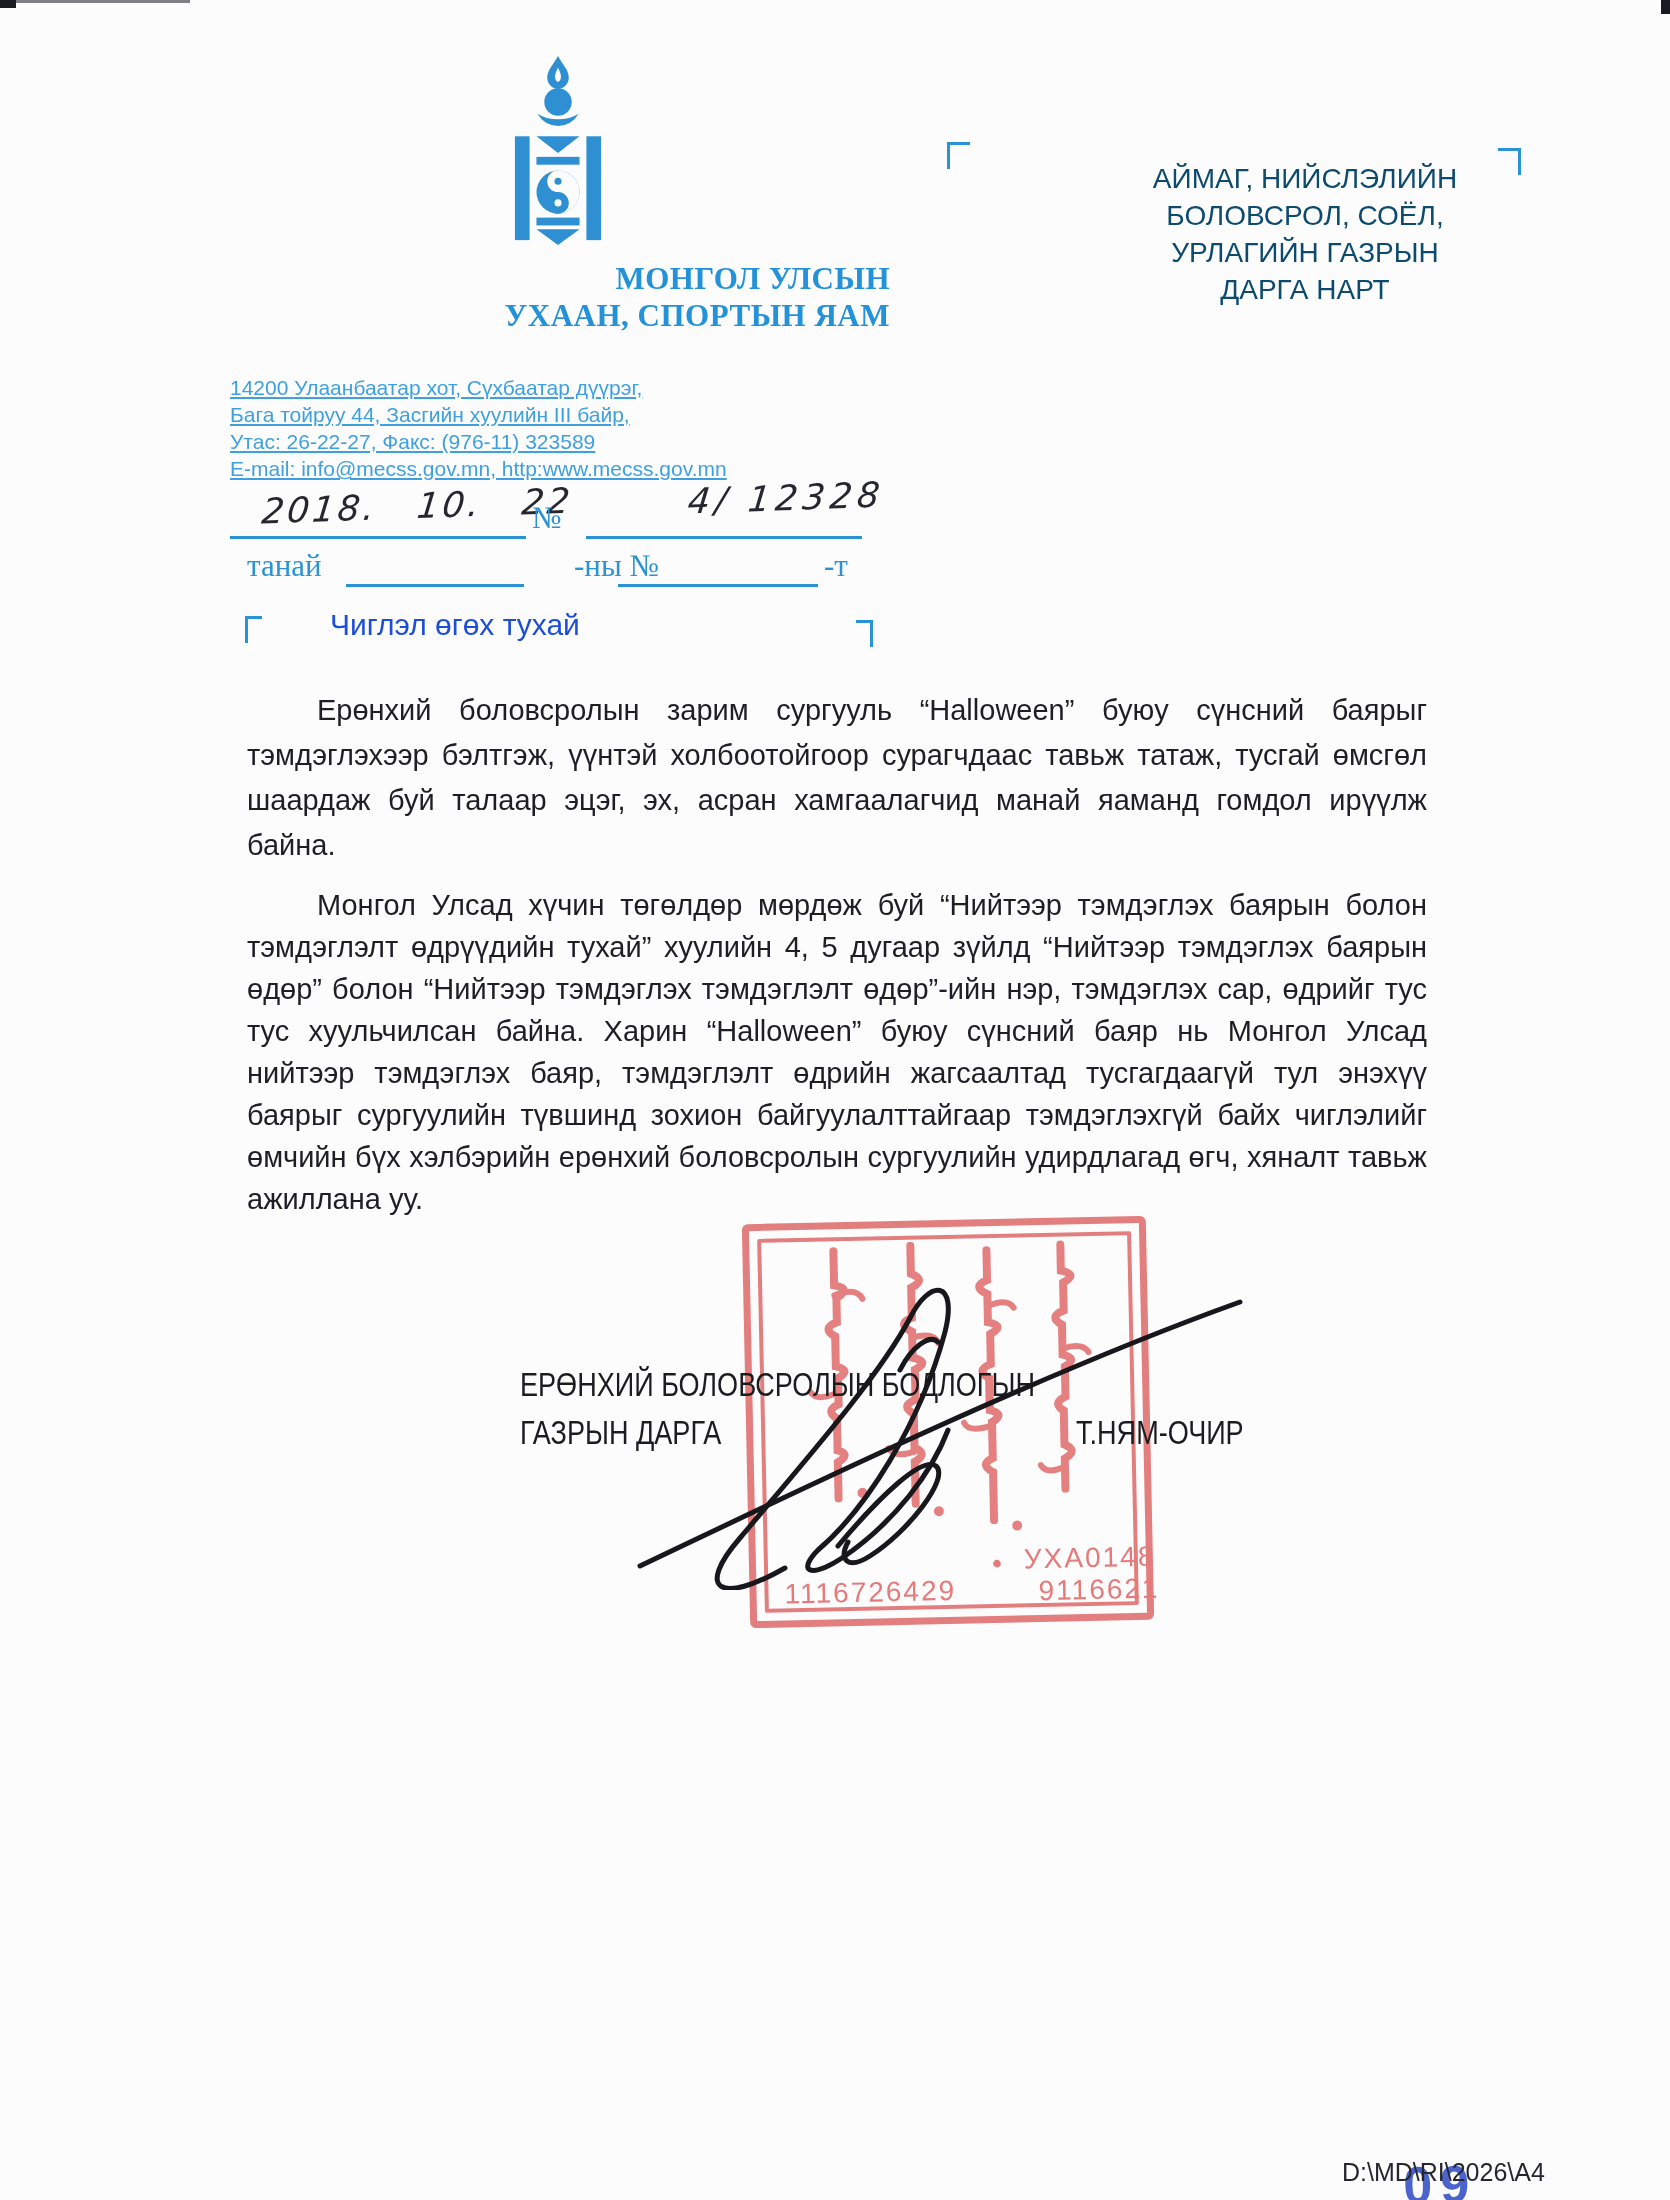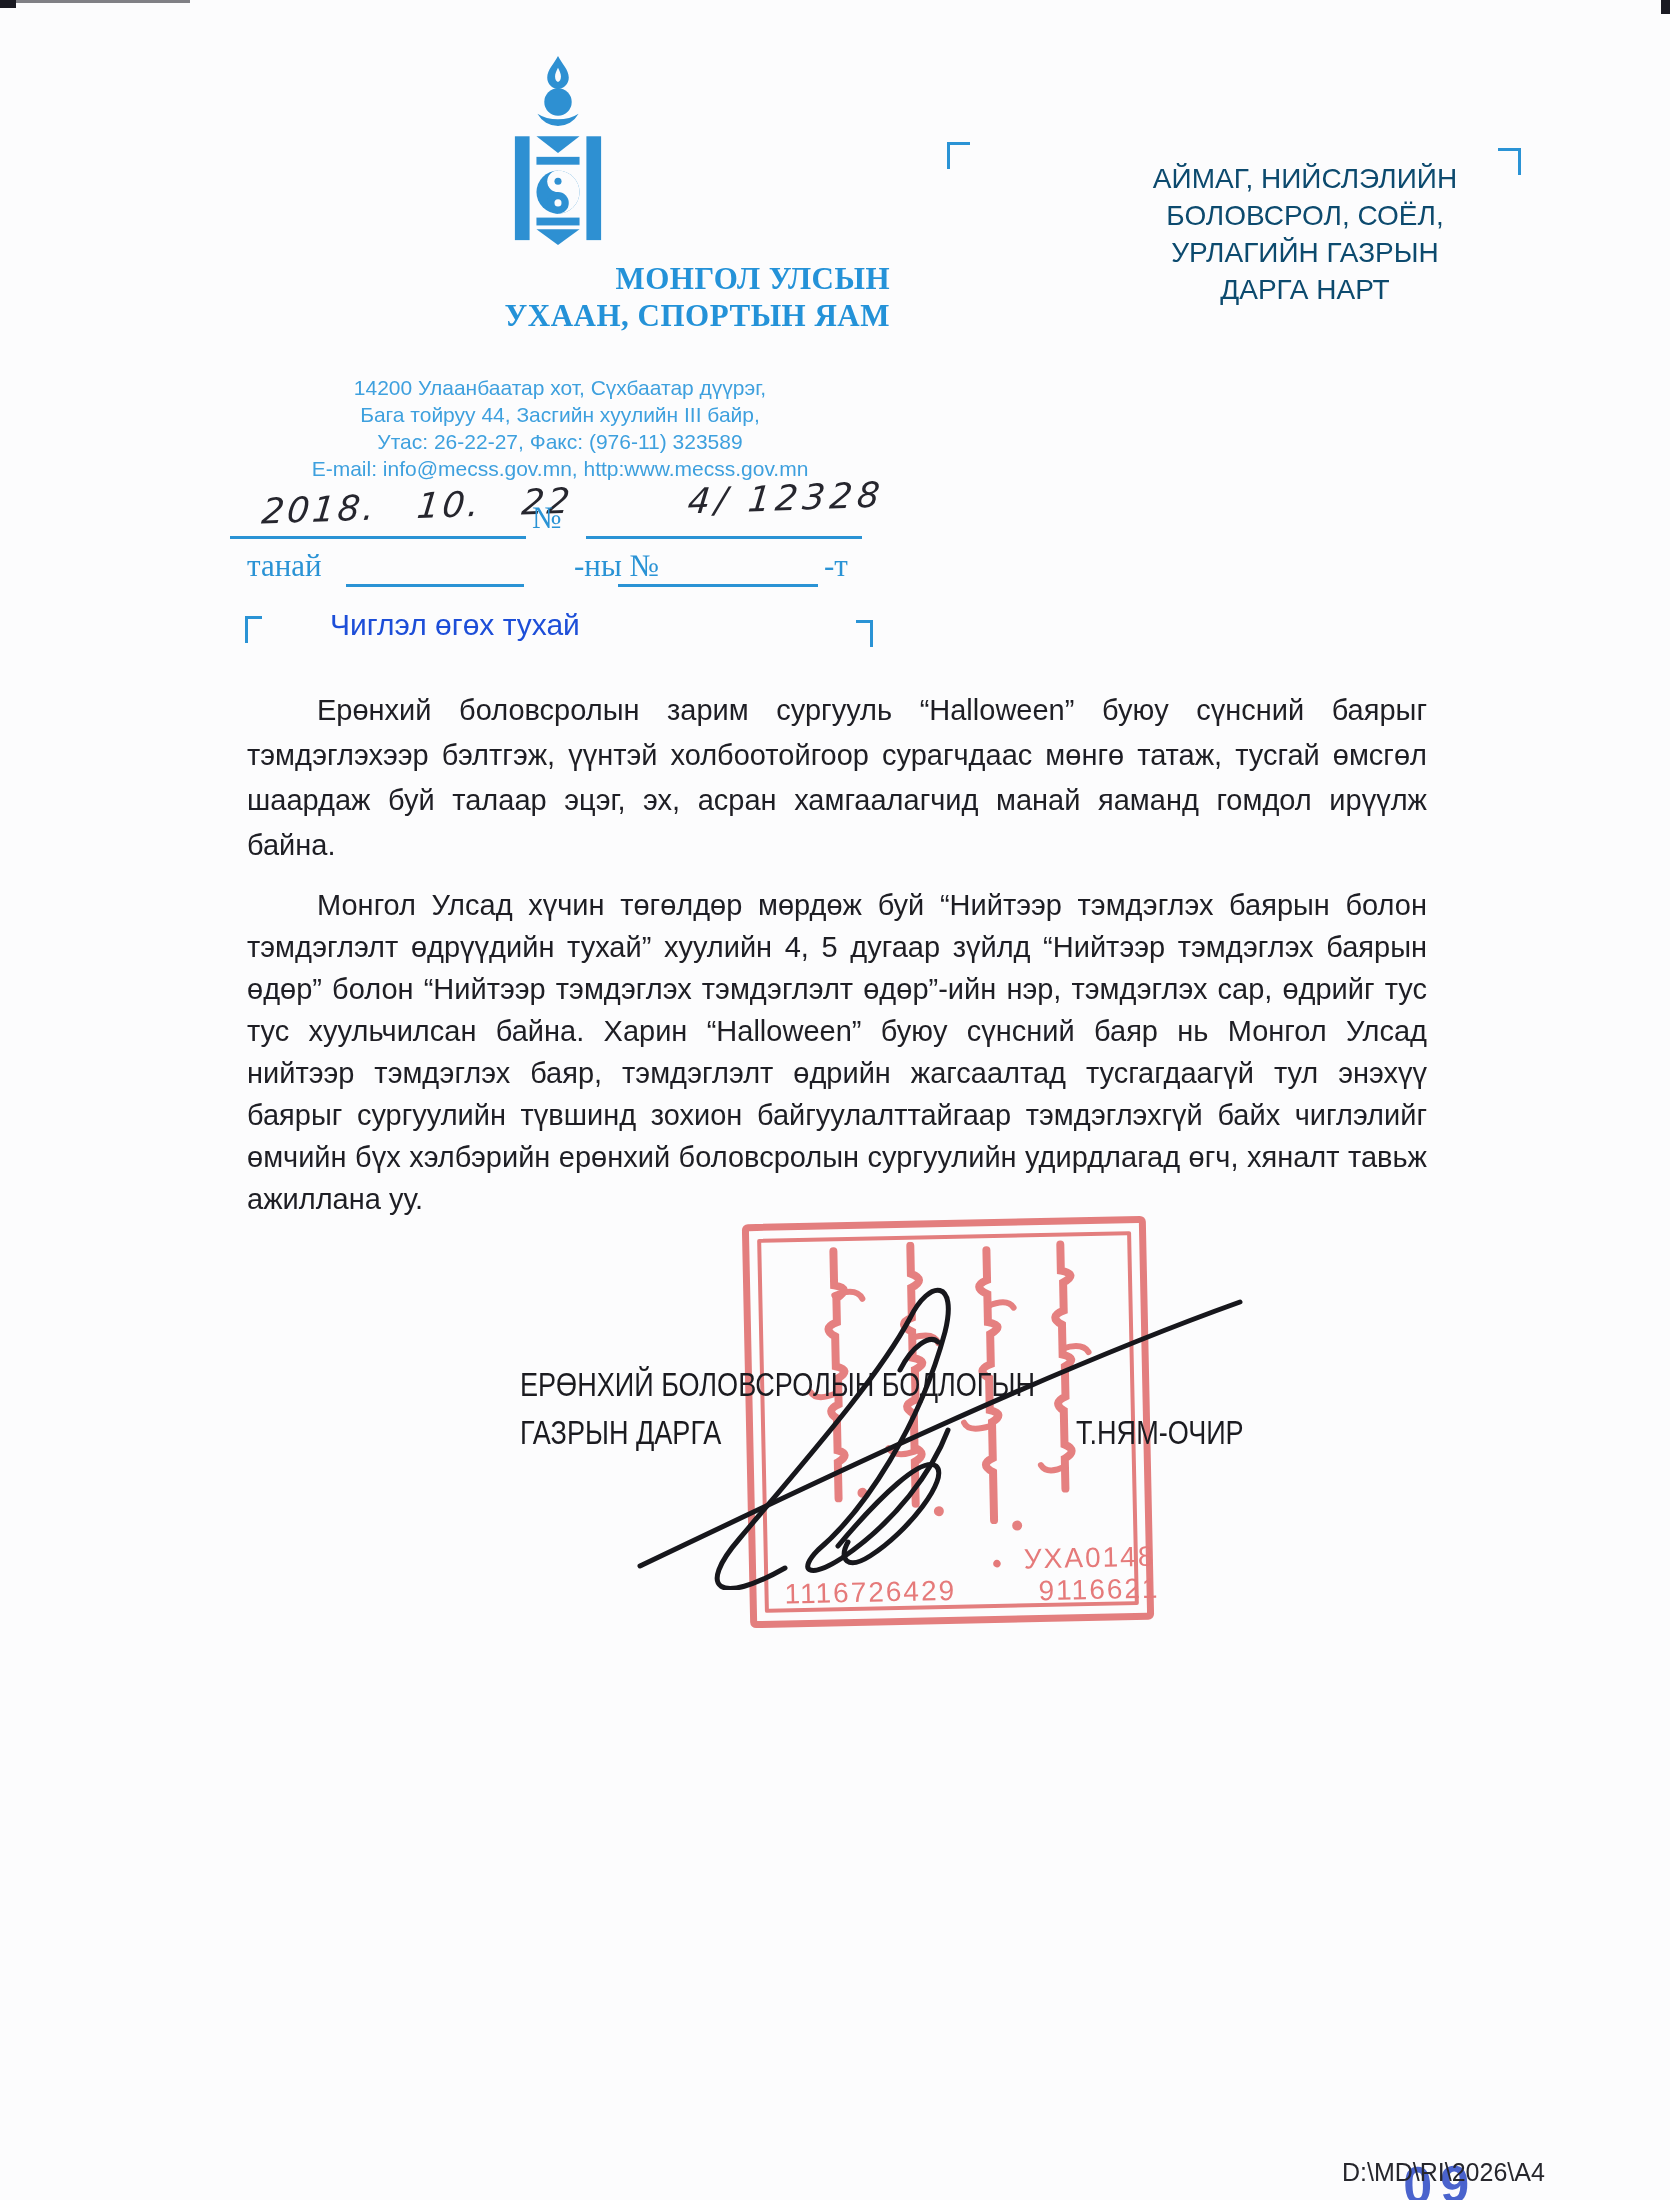--- a/index.html
+++ b/index.html
@@ -10,22 +10,22 @@
   .abs{position:absolute;}
   
   .artifact{background:#1a1a22;}
   
   .ministry-name{
     left:230px; top:260px; width:660px; text-align:right;
     font-family:"Liberation Serif", serif; font-weight:bold;
     font-size:31px; line-height:37px; color:#2492d8; letter-spacing:.5px;
   }
   .ministry-address{
-    left:230px; top:374px; width:660px; text-align:center;
-    font-size:21px; line-height:27px; color:#3ea0de;
+    left:230px; top:374px; width:660px; 
+    font-size:21px; line-height:27px; color:#3ea0de;text-decoration:underline;
   }
   
   .blue-rule{height:0; border-bottom:3px solid #2a93d5;}
   .serif-blue{
     font-family:"Liberation Serif", serif; color:#2a93d5; font-size:31px;
   }
   .handwriting{
     font-family:"DejaVu Sans", sans-serif; font-style:italic; color:#26262e;
     transform:rotate(-2deg) skewX(-8deg);
   }
@@ -132,21 +132,21 @@
     <div>АЙМАГ, НИЙСЛЭЛИЙН</div>
     <div>БОЛОВСРОЛ, СОЁЛ,</div>
     <div>УРЛАГИЙН ГАЗРЫН</div>
     <div>ДАРГА НАРТ</div>
   </div>
 
   <div class="abs corner tl" style="left:245px;top:616px;width:14px;"></div>
   <div class="abs corner tr" style="left:856px;top:620px;width:14px;"></div>
   <div class="abs subject">Чиглэл өгөх тухай</div>
 
-  <div class="abs para para1">Ерөнхий боловсролын зарим сургууль “Halloween” буюу сүнсний баярыг тэмдэглэхээр бэлтгэж, үүнтэй холбоотойгоор сурагчдаас мөнгө татаж, тусгай өмсгөл шаардаж буй талаар эцэг, эх, асран хамгаалагчид манай яаманд гомдол ирүүлж байна.</div>
+  <div class="abs para para1">Ерөнхий боловсролын зарим сургууль “Halloween” буюу сүнсний баярыг тэмдэглэхээр бэлтгэж, үүнтэй холбоотойгоор сурагчдаас тавьж татаж, тусгай өмсгөл шаардаж буй талаар эцэг, эх, асран хамгаалагчид манай яаманд гомдол ирүүлж байна.</div>
   <div class="abs para para2">Монгол Улсад хүчин төгөлдөр мөрдөж буй “Нийтээр тэмдэглэх баярын болон тэмдэглэлт өдрүүдийн тухай” хуулийн 4, 5 дугаар зүйлд “Нийтээр тэмдэглэх баярын өдөр” болон “Нийтээр тэмдэглэх тэмдэглэлт өдөр”-ийн нэр, тэмдэглэх сар, өдрийг тус тус хуульчилсан байна. Харин “Halloween” буюу сүнсний баяр нь Монгол Улсад нийтээр тэмдэглэх баяр, тэмдэглэлт өдрийн жагсаалтад тусгагдаагүй тул энэхүү баярыг сургуулийн түвшинд зохион байгуулалттайгаар тэмдэглэхгүй байх чиглэлийг өмчийн бүх хэлбэрийн ерөнхий боловсролын сургуулийн удирдлагад өгч, хяналт тавьж ажиллана уу.</div>
 
   <div class="abs stamp">
     <div class="stamp-inner"></div>
     <svg class="abs" style="left:12px;top:14px;" width="380" height="300" viewBox="0 0 380 300" stroke="#e06262" fill="none" stroke-linecap="round" xmlns="http://www.w3.org/2000/svg">
       <g stroke-width="8">
         <path d="M72 8 v34 q18 3 2 13 v24 q-16 6 -2 14 v30 q16 4 2 12 v26 q-14 6 -2 14 v32 q14 4 0 12 v36"></path>
         <path d="M149 4 v28 q16 6 0 14 v30 q-16 6 0 14 v26 q18 4 2 12 v30 q-16 6 -2 14 v34 q14 6 0 14 v42"></path>
         <path d="M225 10 v30 q-16 6 0 14 v28 q18 4 2 12 v30 q-16 6 -2 14 v32 q16 4 2 12 v36 q-14 6 0 14 v48"></path>
         <path d="M299 6 v26 q18 4 2 12 v28 q-16 6 -2 14 v30 q16 4 2 12 v30 q-14 6 -2 14 v34 q14 6 0 14 v30"></path>

